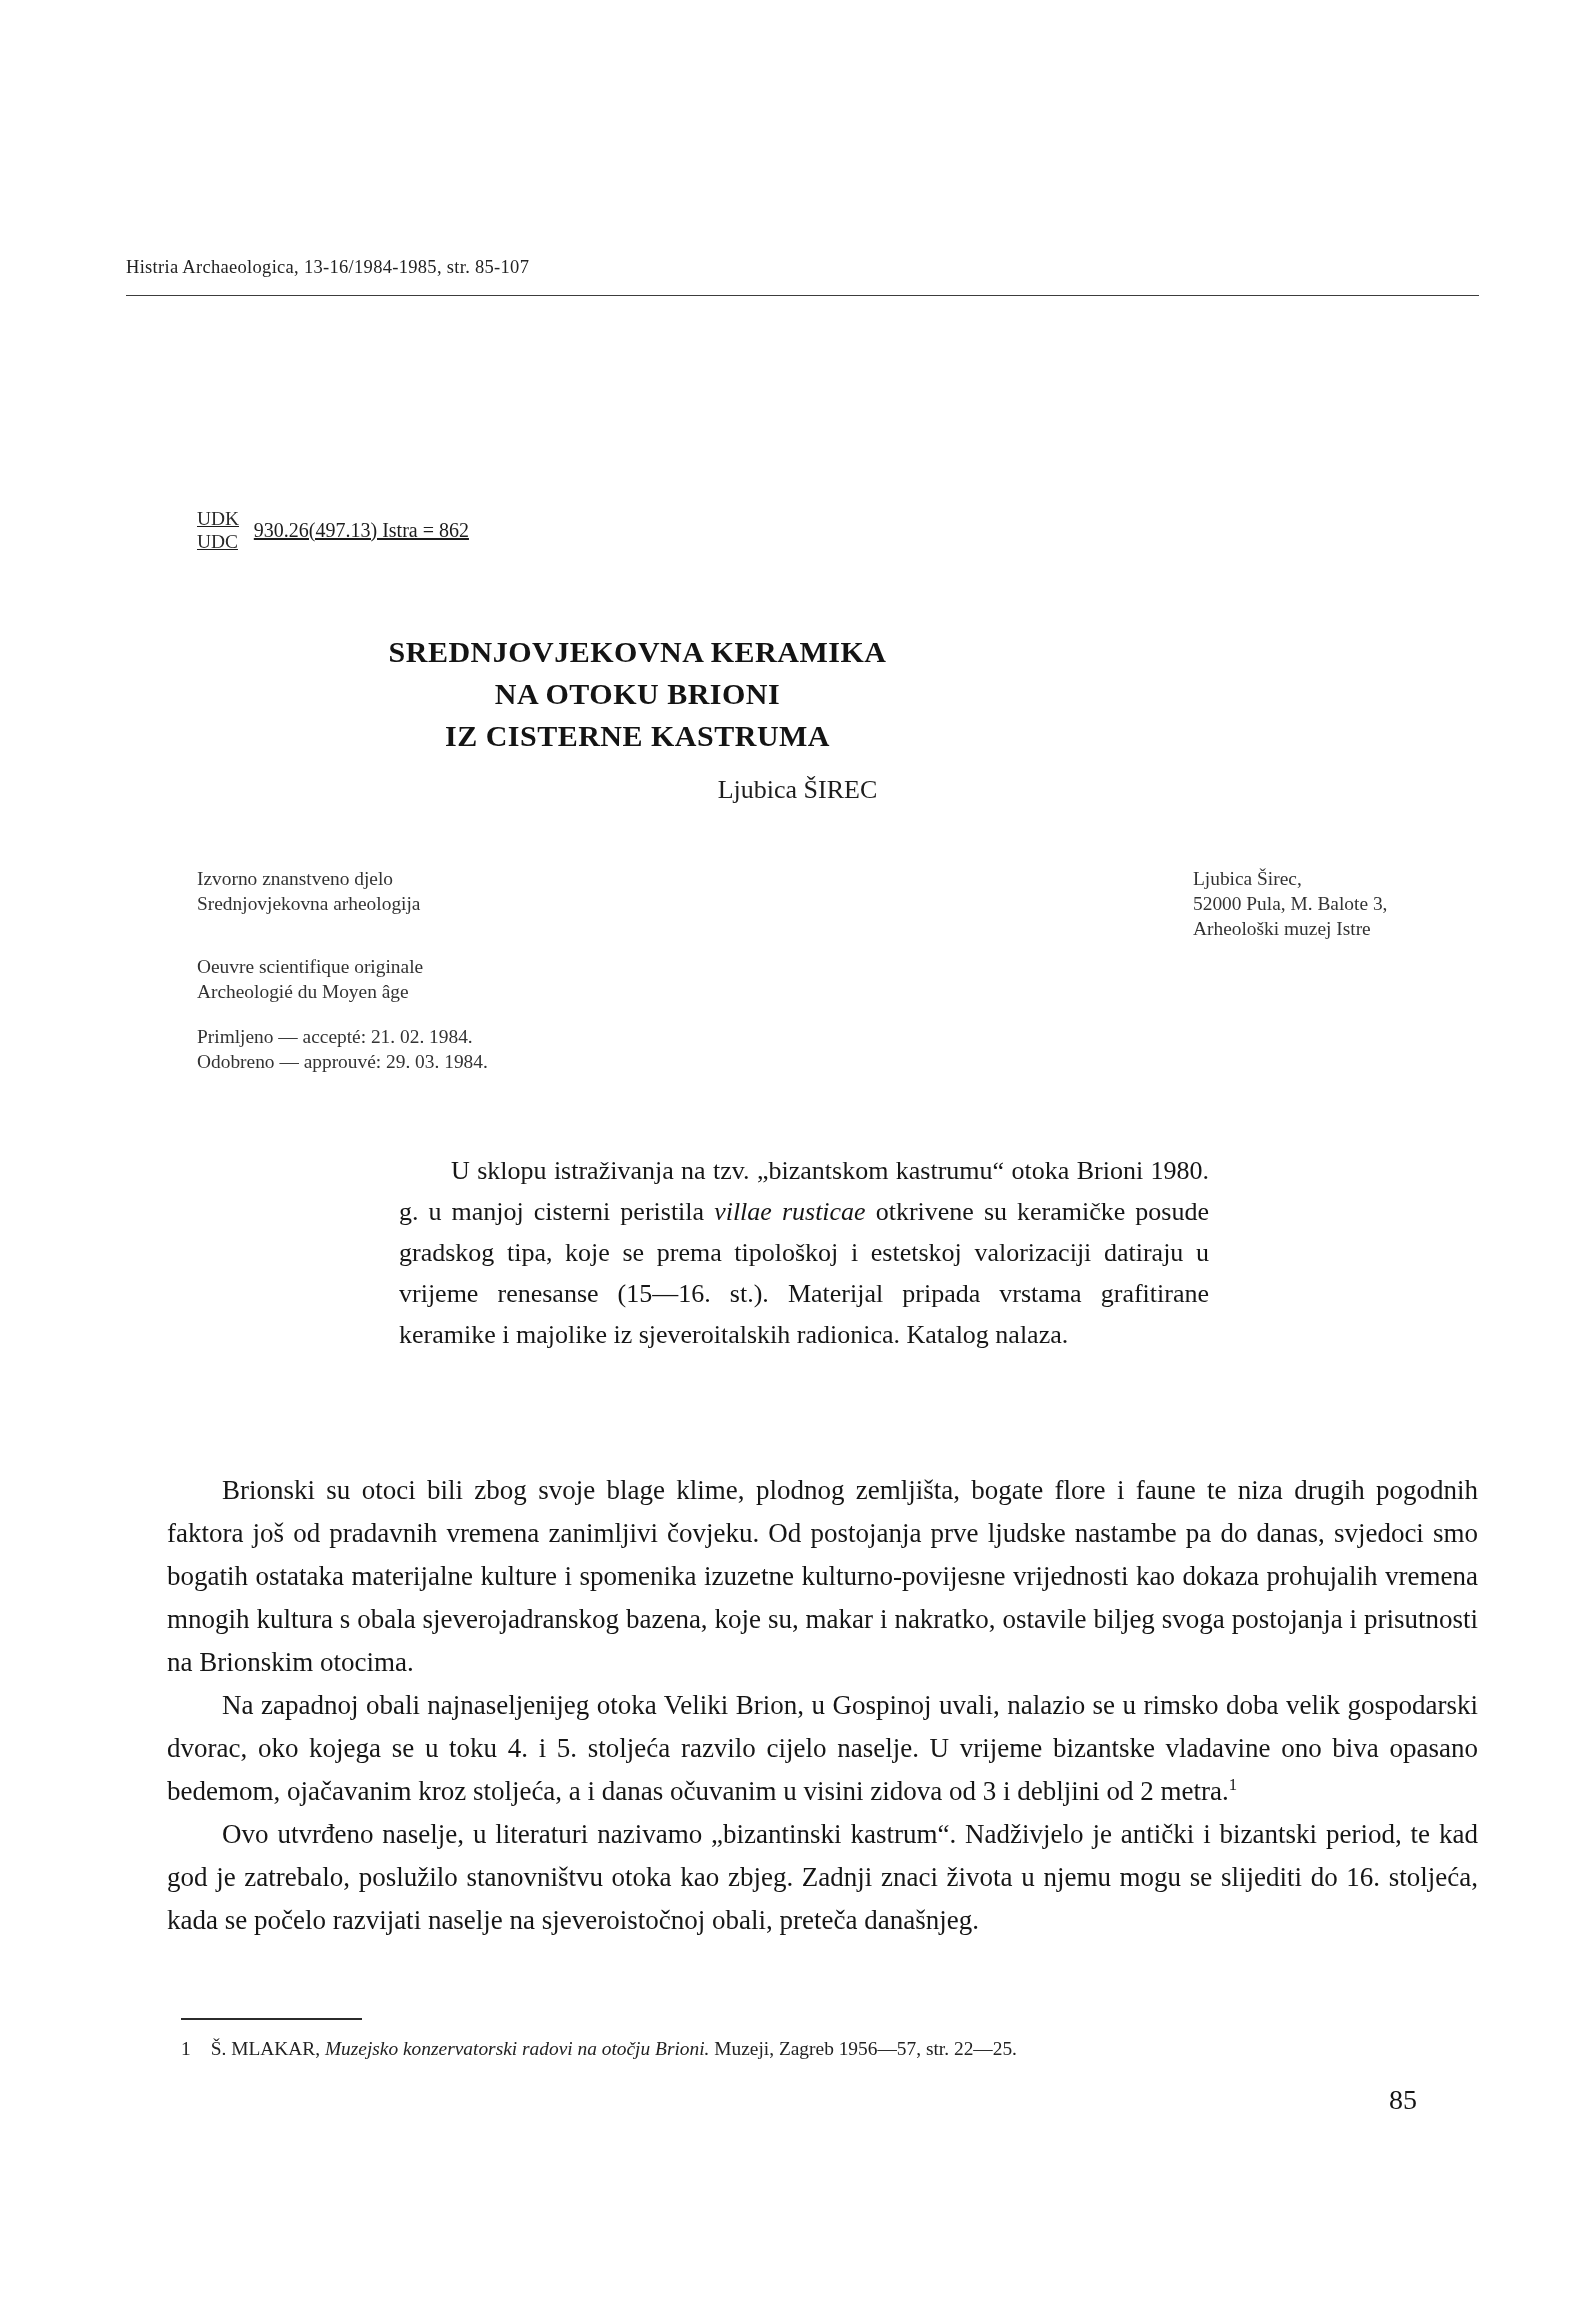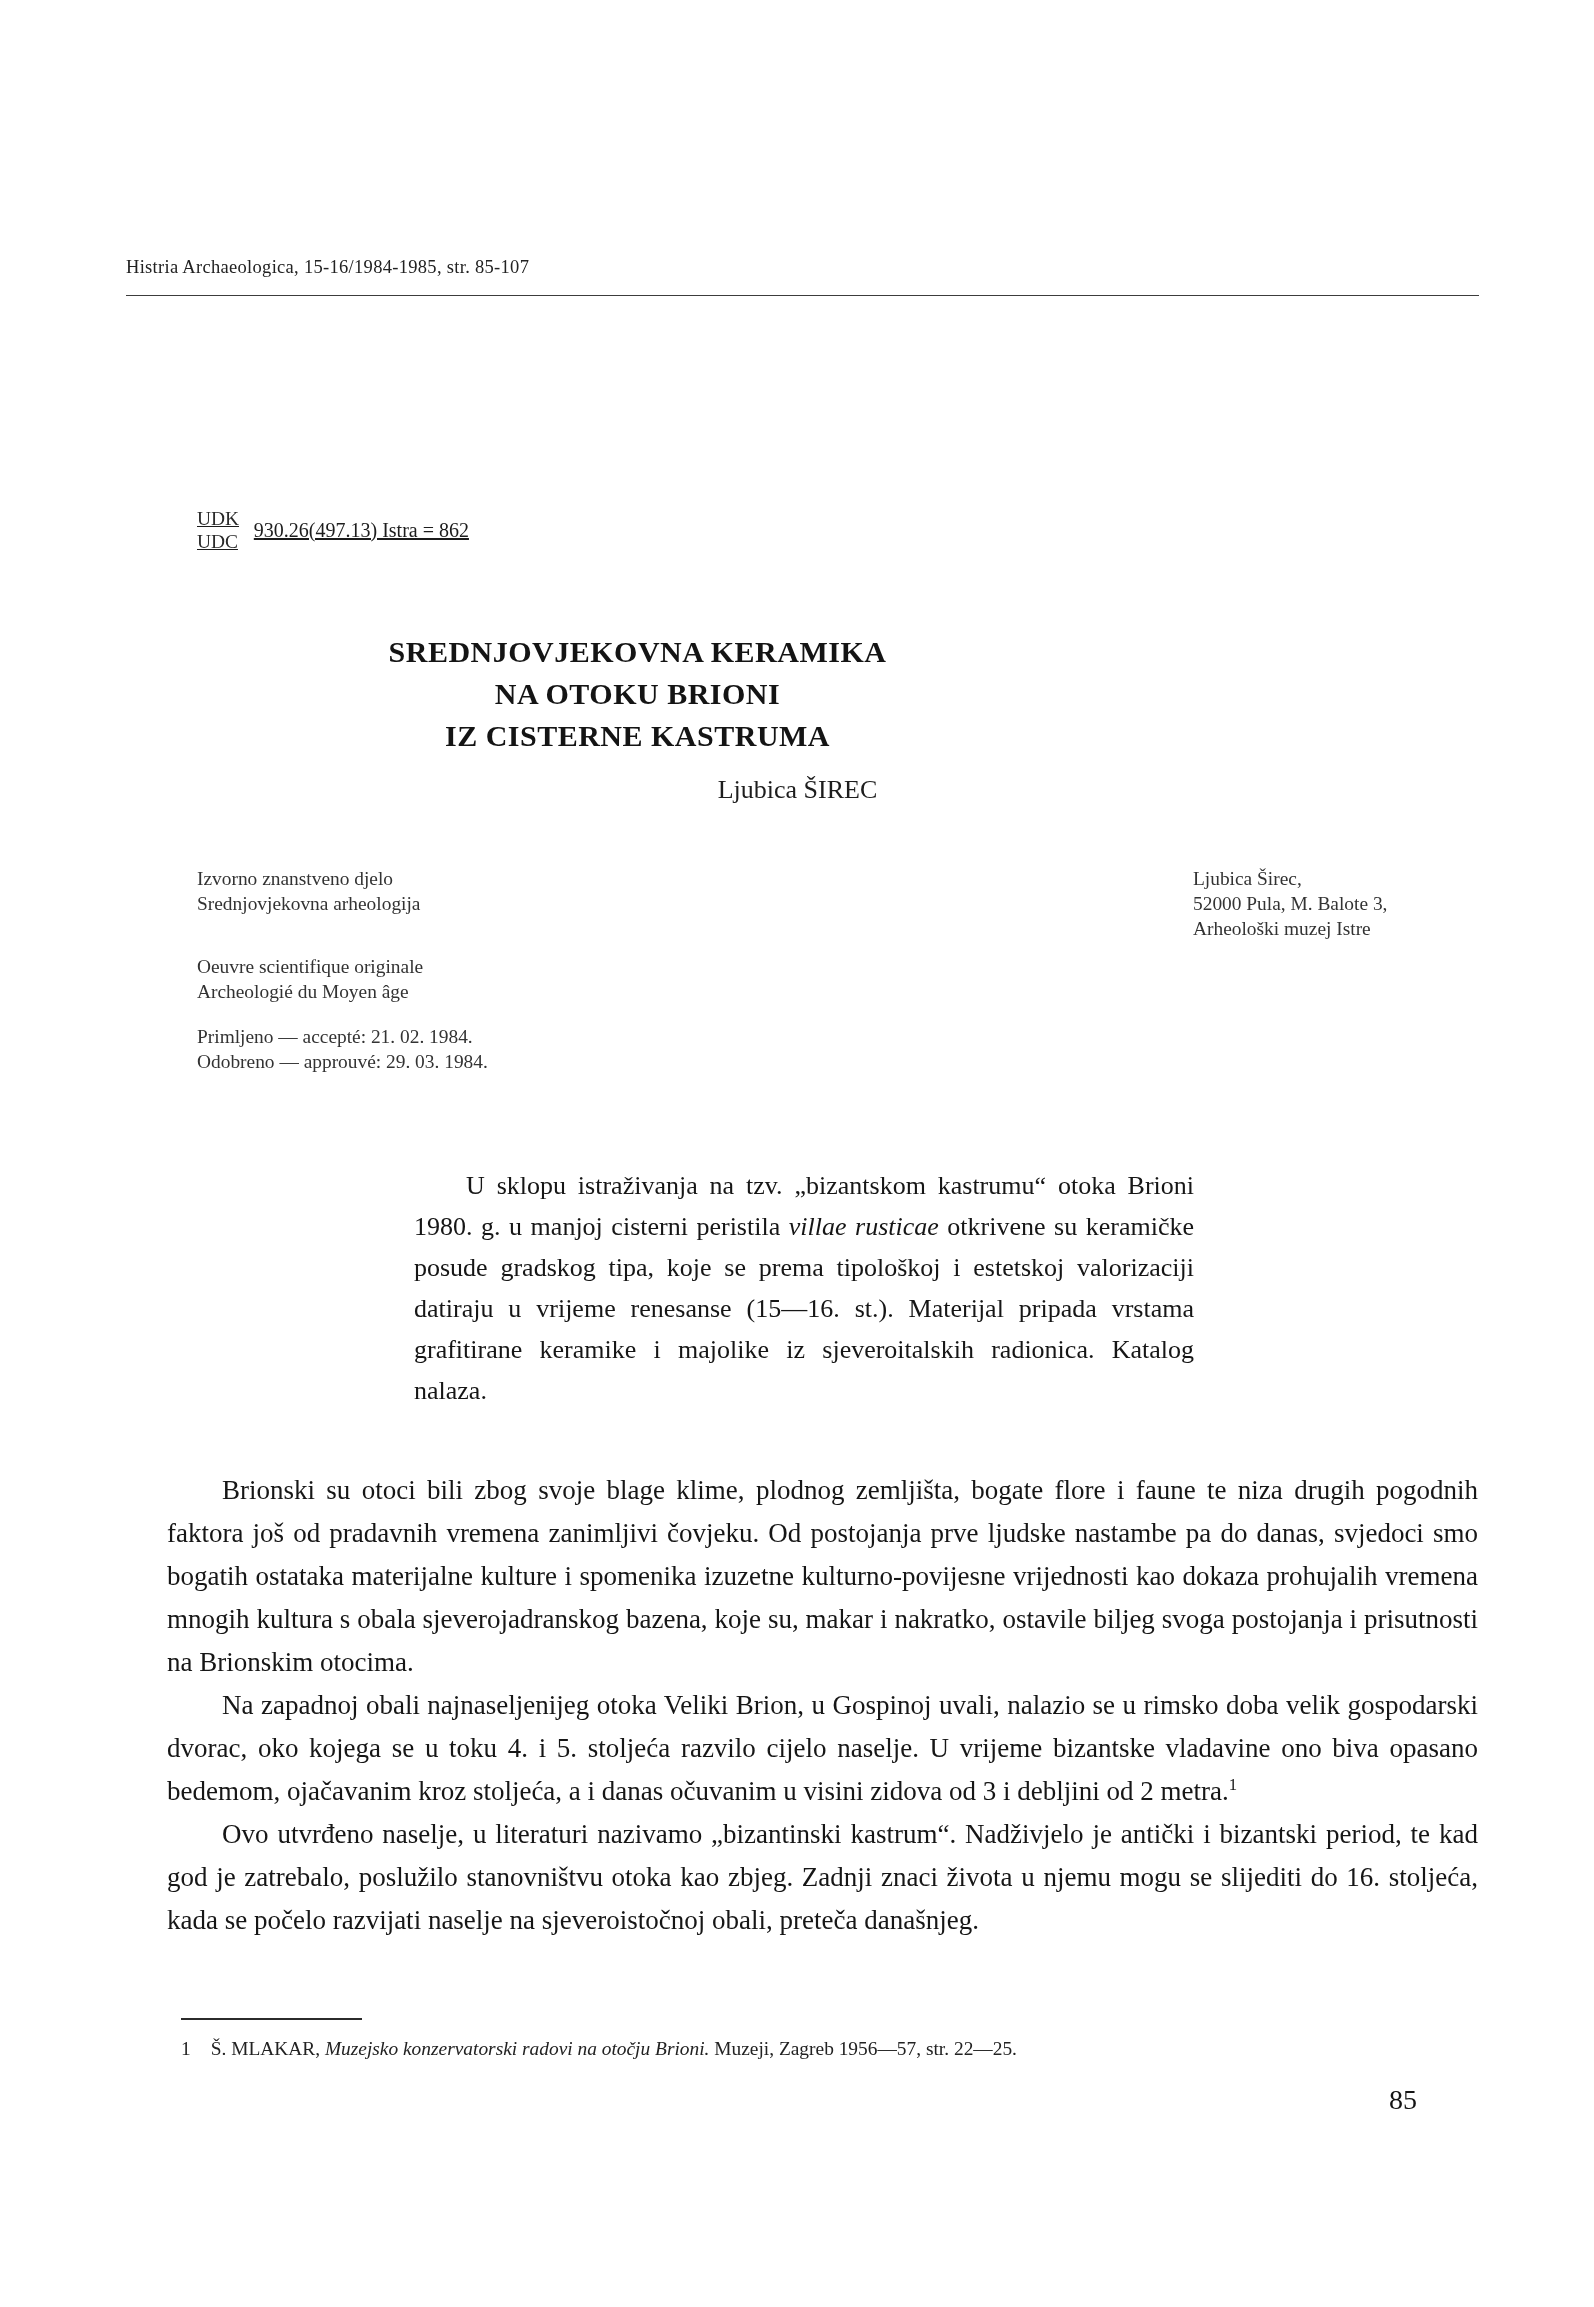--- a/index.html
+++ b/index.html
@@ -93,21 +93,21 @@
   .abstract {
     position: absolute;
     left: 399px;
     top: 1150px;
     width: 810px;
     font-size: 26px;
     line-height: 41px;
     text-align: justify;
     color: #161616;
   }
-  .abstract p { margin: 15px; text-indent: 52px; }
+  .abstract p { margin: 0; text-indent: 52px; }
   .italic { font-style: italic; }
 
   
   .body-text {
     position: absolute;
     left: 167px;
     top: 1469px;
     width: 1311px;
     font-size: 27px;
     line-height: 43px;
@@ -148,21 +148,21 @@
     text-align: right;
     font-size: 28px;
     color: #141414;
   }
 </style>
 </head>
 <body>
 
 <div class="page">
 
-  <div class="running-header">Histria Archaeologica, 15-16/1984-1985, str. 85-107</div>
+  <div class="running-header">Histria Archaeologica, 13-16/1984-1985, str. 85-107</div>
   <div class="header-rule"></div>
 
   <div class="udk-block">
     <div class="udk-labels">
       <span>UDK</span>
       <span>UDC</span>
     </div>
     <span class="udk-code">930.26(497.13) Istra = 862</span>
   </div>
 

